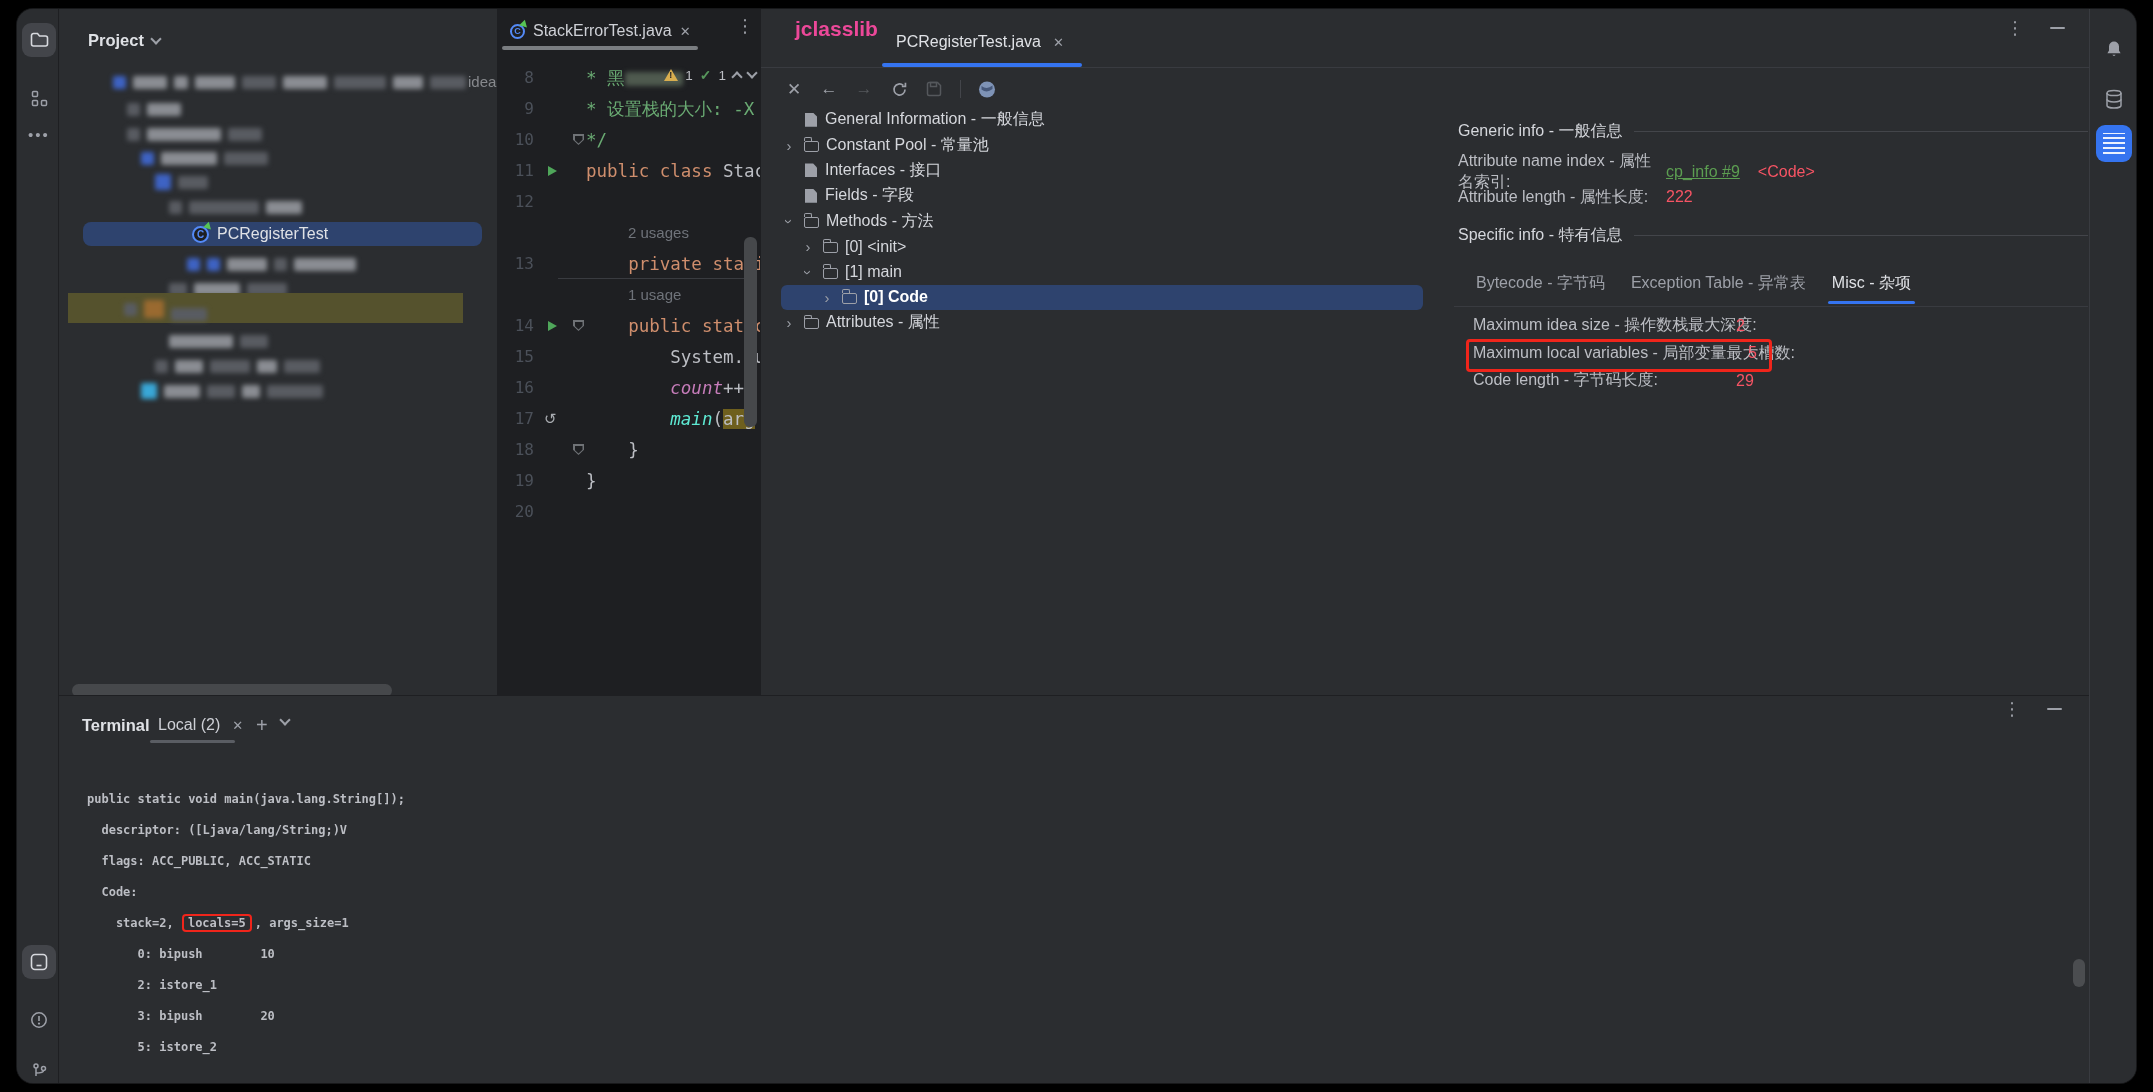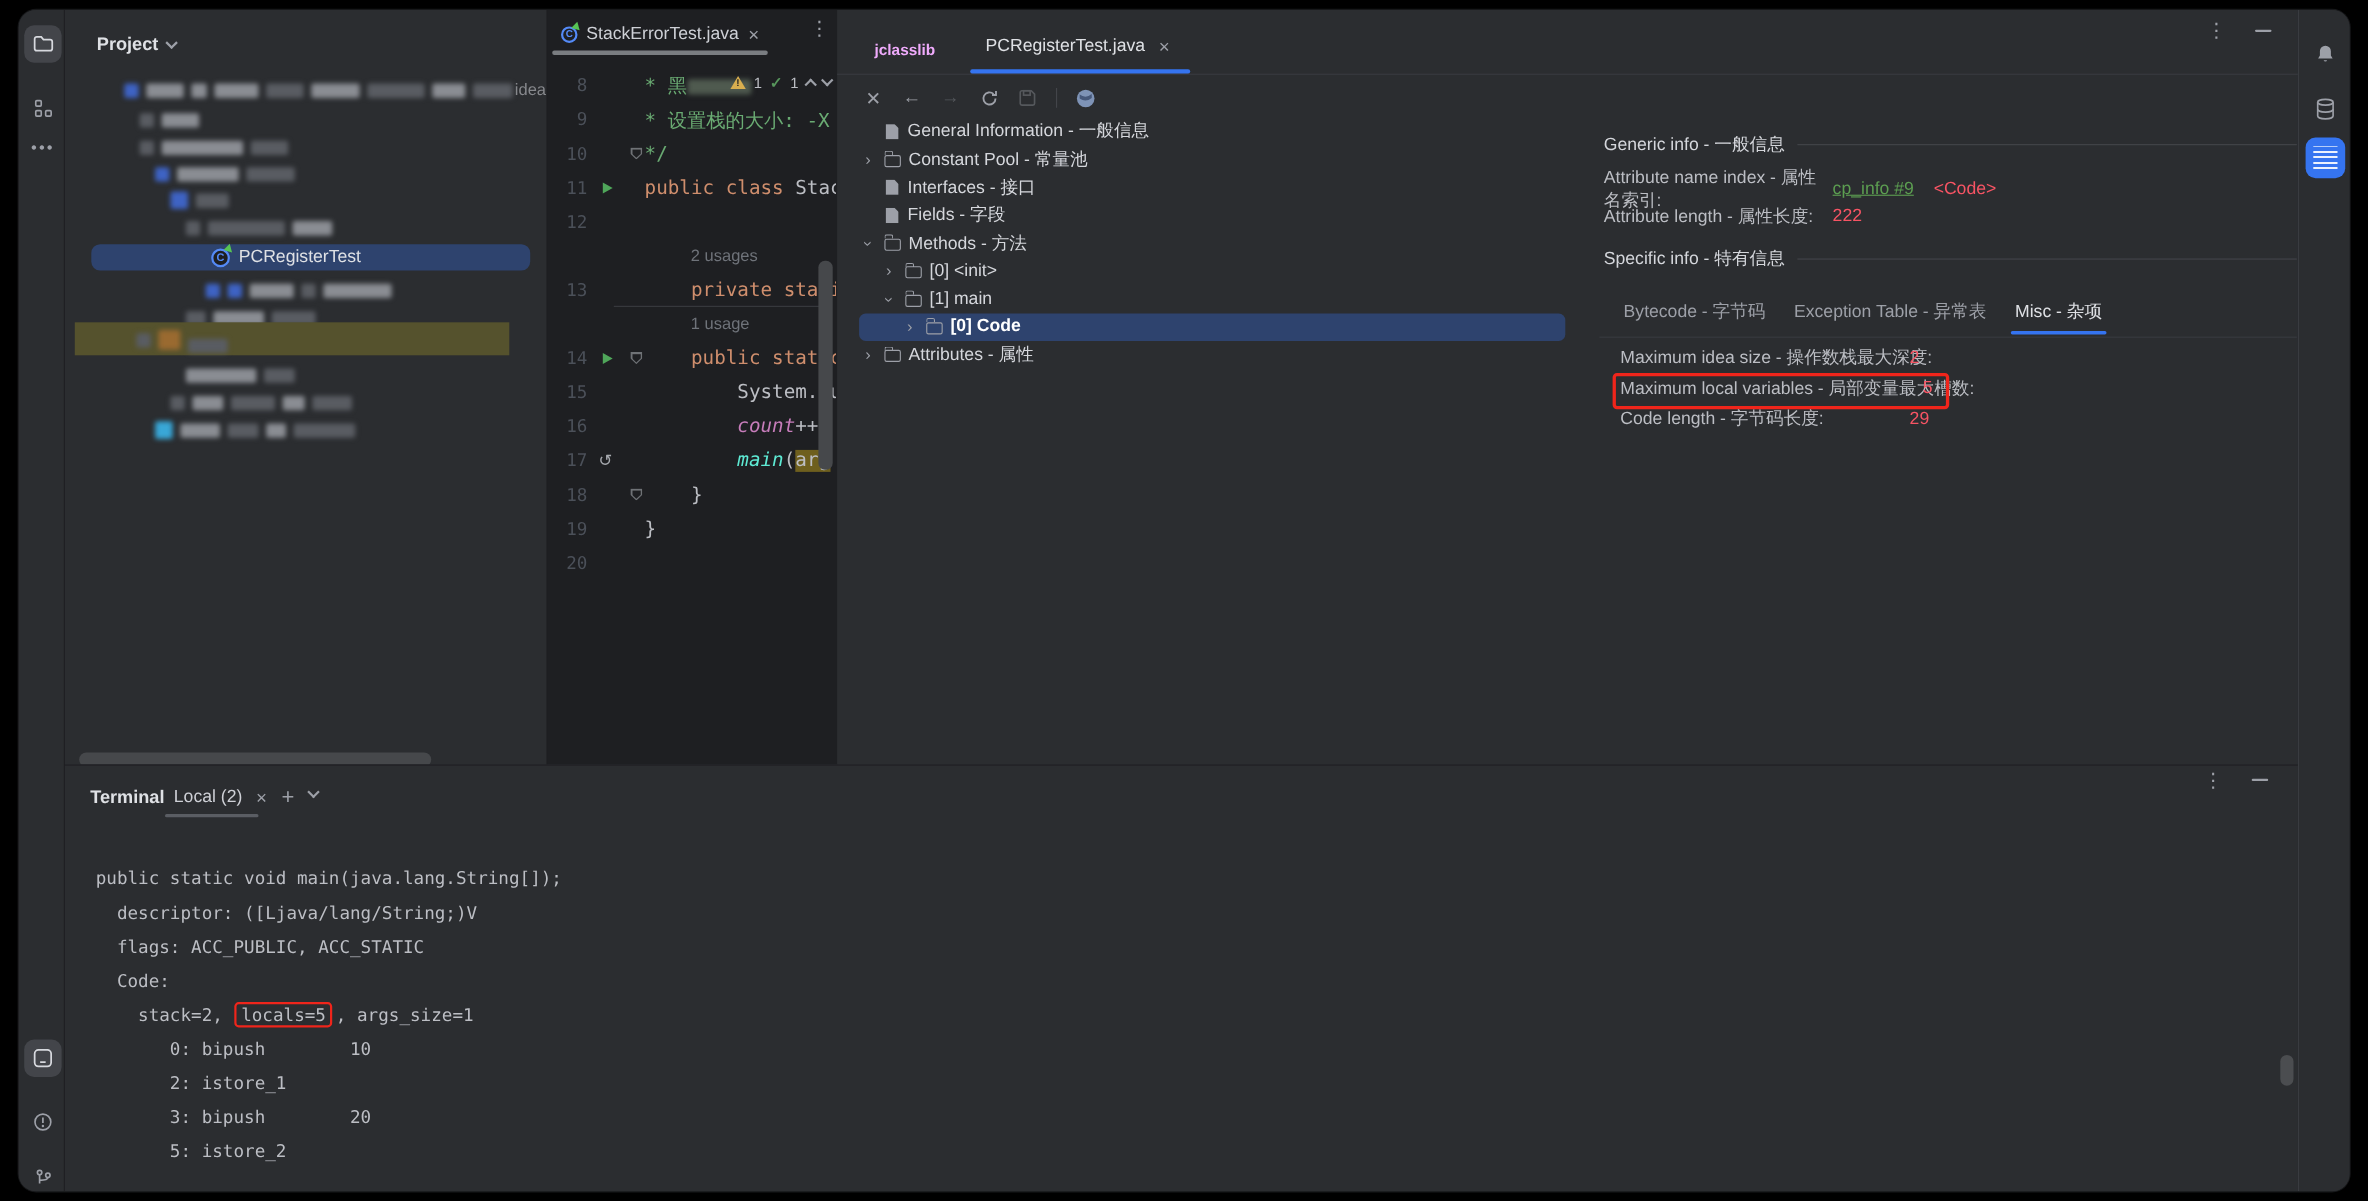--- a/index.html
+++ b/index.html
@@ -57,21 +57,21 @@
   .iwidget{position:absolute;right:4px;top:58px;display:flex;align-items:center;gap:7px;font-size:13.5px;color:#BCBEC4;}
   .wtri{position:relative;width:0;height:0;border-left:7px solid transparent;border-right:7px solid transparent;border-bottom:12px solid #D8AE4F;}
   .wtri::after{content:'!';position:absolute;left:-2px;top:1px;font-size:9px;font-weight:700;color:#1E1F22;}
   .gchk{color:#57965C;font-weight:700;font-size:14px;}
   .chv{width:8px;height:8px;border-right:2px solid var(--dim);border-bottom:2px solid var(--dim);display:inline-block;}
   .chv.up{transform:rotate(-135deg);margin-top:4px;} .chv.down{transform:rotate(45deg);margin-top:-4px;}
   
   .jc{position:absolute;left:743px;top:0;width:1329px;height:686px;background:var(--bg);border-left:1px solid var(--bgdark);}
   .jc-top{position:absolute;right:24px;top:14px;display:flex;align-items:center;gap:26px;}
   .minbar{width:15px;height:2.5px;background:var(--dim);border-radius:1px;}
-  .jc-title{position:absolute;left:34px;top:28px;font-size:14px;font-weight:700;color:#f0abfc;}
+  .jc-title{position:absolute;left:34px;top:8px;font-size:21px;font-weight:700;color:#ec4899;}
   .jc-tab{position:absolute;left:135px;top:24px;display:flex;align-items:center;gap:12px;color:#DFE1E5;font-size:16px;}
   .jc-ul{position:absolute;left:121px;top:54px;width:200px;height:4px;background:var(--accent);border-radius:2px;}
   .jc-hline{position:absolute;left:0;top:58px;width:100%;height:1px;background:var(--border);}
   .jc-tools{position:absolute;left:24px;top:66px;height:28px;display:flex;align-items:center;gap:17px;}
   .tico{color:var(--dim);font-size:17px;display:flex;align-items:center;justify-content:center;width:18px;}
   .tico.dis{color:#55585C;}
   .tdiv{width:1px;height:18px;background:var(--line);}
   
   .jtree{position:absolute;left:20px;top:98px;width:642px;}
   .trow{position:relative;height:25.4px;display:flex;align-items:center;gap:7px;font-size:16px;color:#D5D7DC;border-radius:6px;}
@@ -109,21 +109,21 @@
   .plug::after{content:'';position:absolute;inset:8px 7px;background:repeating-linear-gradient(0deg,rgba(255,255,255,.9) 0 2px,transparent 2px 5px);}
   
   .term{position:absolute;left:42px;top:686px;width:2030px;height:388px;background:var(--bg);border-top:1px solid var(--bgdark);}
   .t-title{position:absolute;left:23px;top:20px;font-size:16.5px;font-weight:700;color:#DFE1E5;}
   .t-tab{position:absolute;left:99px;top:20px;display:flex;align-items:center;gap:12px;font-size:16px;color:#CED0D6;}
   .t-ul{position:absolute;left:91px;top:44px;width:85px;height:3px;background:#5A5D63;border-radius:2px;}
   .t-plus{position:absolute;left:197px;top:18px;color:var(--dim);font-size:20px;}
   .t-dd{position:absolute;left:222px;top:24px;}
   .t-top{position:absolute;right:27px;top:8px;display:flex;align-items:center;gap:26px;}
   .trows{position:absolute;left:28px;top:87px;right:40px;}
-  .trow2{height:31px;display:flex;align-items:center;white-space:pre;font-family:"DejaVu Sans Mono",monospace;font-size:16px;color:#BCBEC4;}
+  .trow2{height:31px;display:flex;align-items:center;white-space:pre;font-family:"DejaVu Sans Mono",monospace;font-size:12px;color:#BCBEC4;font-weight:bold;}
   .tbox{border:2.5px solid var(--ared);border-radius:4px;padding:0 4px;margin:0 3px 0 1px;}
   .tvsb{position:absolute;left:2014px;top:263px;width:12px;height:28px;background:#4B4D50;border-radius:6px;}
   svg{display:block;}
 </style>
 </head>
 <body>
 
 <div class="stage">
 <div class="win">
 

